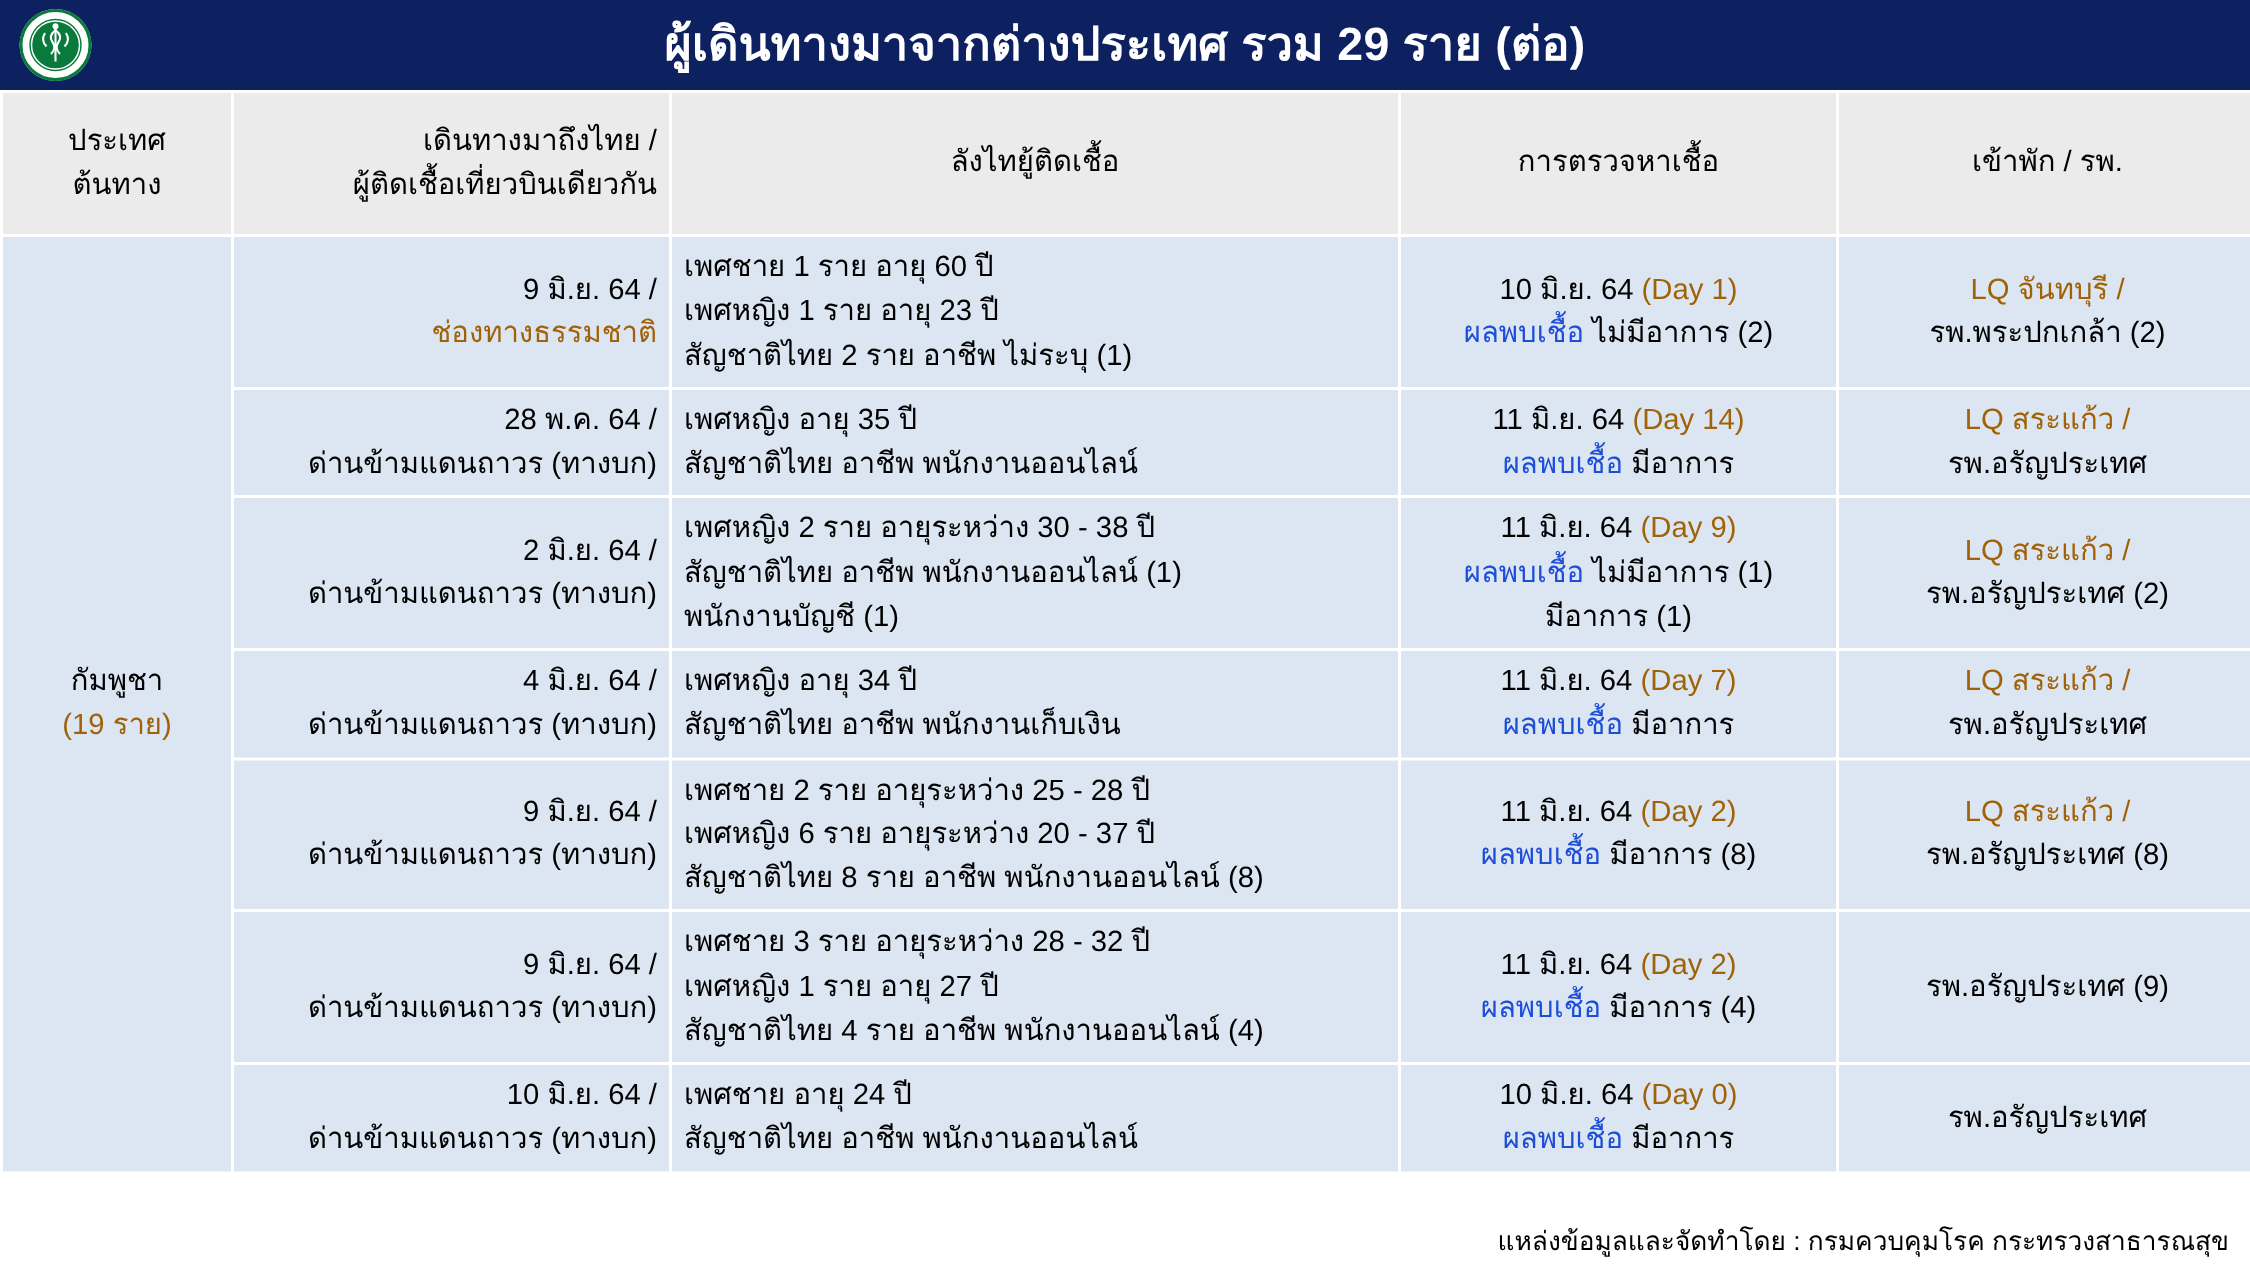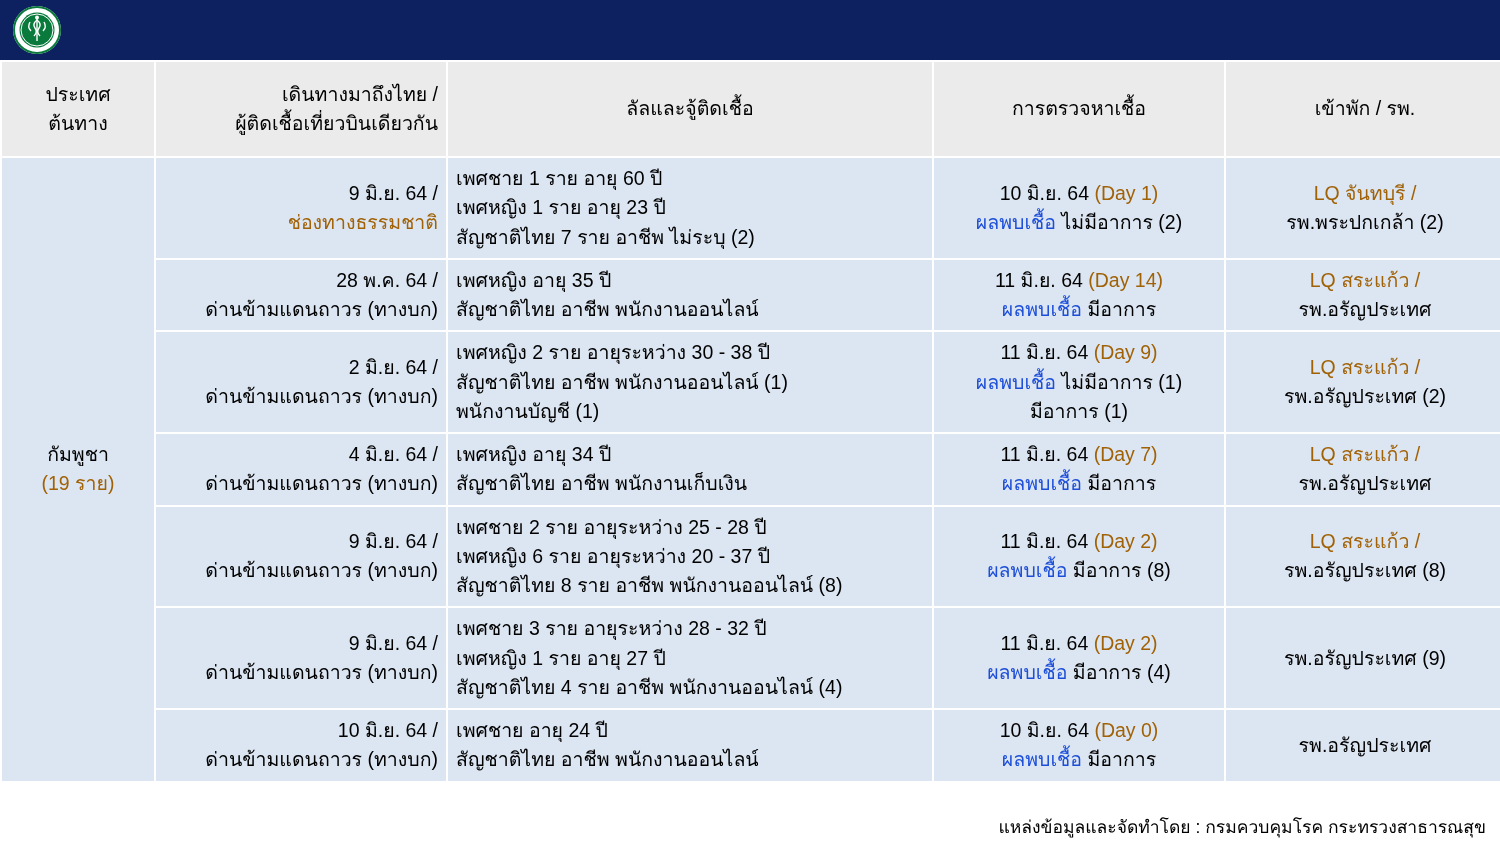--- a/index.html
+++ b/index.html
@@ -117,20 +117,21 @@
         <g stroke="#ffffff" stroke-width="1.4" fill="none">
           <line x1="25" y1="14" x2="25" y2="36"></line>
           <path d="M25 15 q-5 4 -2 8 q3 4 -1 8"></path>
           <path d="M25 15 q5 4 2 8 q-3 4 1 8"></path>
           <path d="M18 17 q-3 5 1 9"></path>
           <path d="M32 17 q3 5 -1 9"></path>
         </g>
         <circle cx="25" cy="12.5" r="2" fill="#ffffff"></circle>
       </svg>
     </span>
+    <span class="title-text">ผู้เดินทางมาจากต่างประเทศ รวม 29 ราย (ต่อ)</span>
   </div>
 
   <table class="tbl">
     <colgroup>
       <col style="width:152px">
         <col style="width:290px">
         <col style="width:484px">
         <col style="width:290px">
         <col style="width:278px">
     </colgroup>
@@ -138,21 +139,21 @@
       <tr>
         <th class="c-country">
           <span class="line">ประเทศ</span>
           <span class="line">ต้นทาง</span>
         </th>
         <th class="c-arrival">
           <span class="line">เดินทางมาถึงไทย /</span>
           <span class="line">ผู้ติดเชื้อเที่ยวบินเดียวกัน</span>
         </th>
         <th class="c-detail" style="text-align:center">
-          <span class="line">ลัลและจู้ติดเชื้อ</span>
+          <span class="line">ลังไทยู้ติดเชื้อ</span>
         </th>
         <th class="c-test">
           <span class="line">การตรวจหาเชื้อ</span>
         </th>
         <th class="c-stay">
           <span class="line">เข้าพัก / รพ.</span>
         </th>
       </tr>
     </thead>
     <tbody id="tbody">
@@ -161,21 +162,21 @@
             <span class="line">กัมพูชา</span>
             <span class="line blue">(19 ราย)</span>
           </td>
           <td class="c-arrival">
             <span class="line dark">9 มิ.ย. 64 /</span>
             <span class="line blue">ช่องทางธรรมชาติ</span>
           </td>
           <td class="c-detail">
             <span class="line dark">เพศชาย 1 ราย อายุ 60 ปี</span>
             <span class="line dark">เพศหญิง 1 ราย อายุ 23 ปี</span>
-            <span class="line dark">สัญชาติไทย 7 ราย อาชีพ ไม่ระบุ (2)</span>
+            <span class="line dark">สัญชาติไทย 2 ราย อาชีพ ไม่ระบุ (1)</span>
           </td>
           <td class="c-test">
             <span class="line"><span class="dark">10 มิ.ย. 64</span> <span class="blue">(Day 1)</span></span>
             <span class="line"><span class="red">ผลพบเชื้อ</span> <span class="dark">ไม่มีอาการ (2)</span></span>
           </td>
           <td class="c-stay">
             <span class="line blue">LQ จันทบุรี /</span>
             <span class="line dark">รพ.พระปกเกล้า (2)</span>
           </td>
         </tr>

